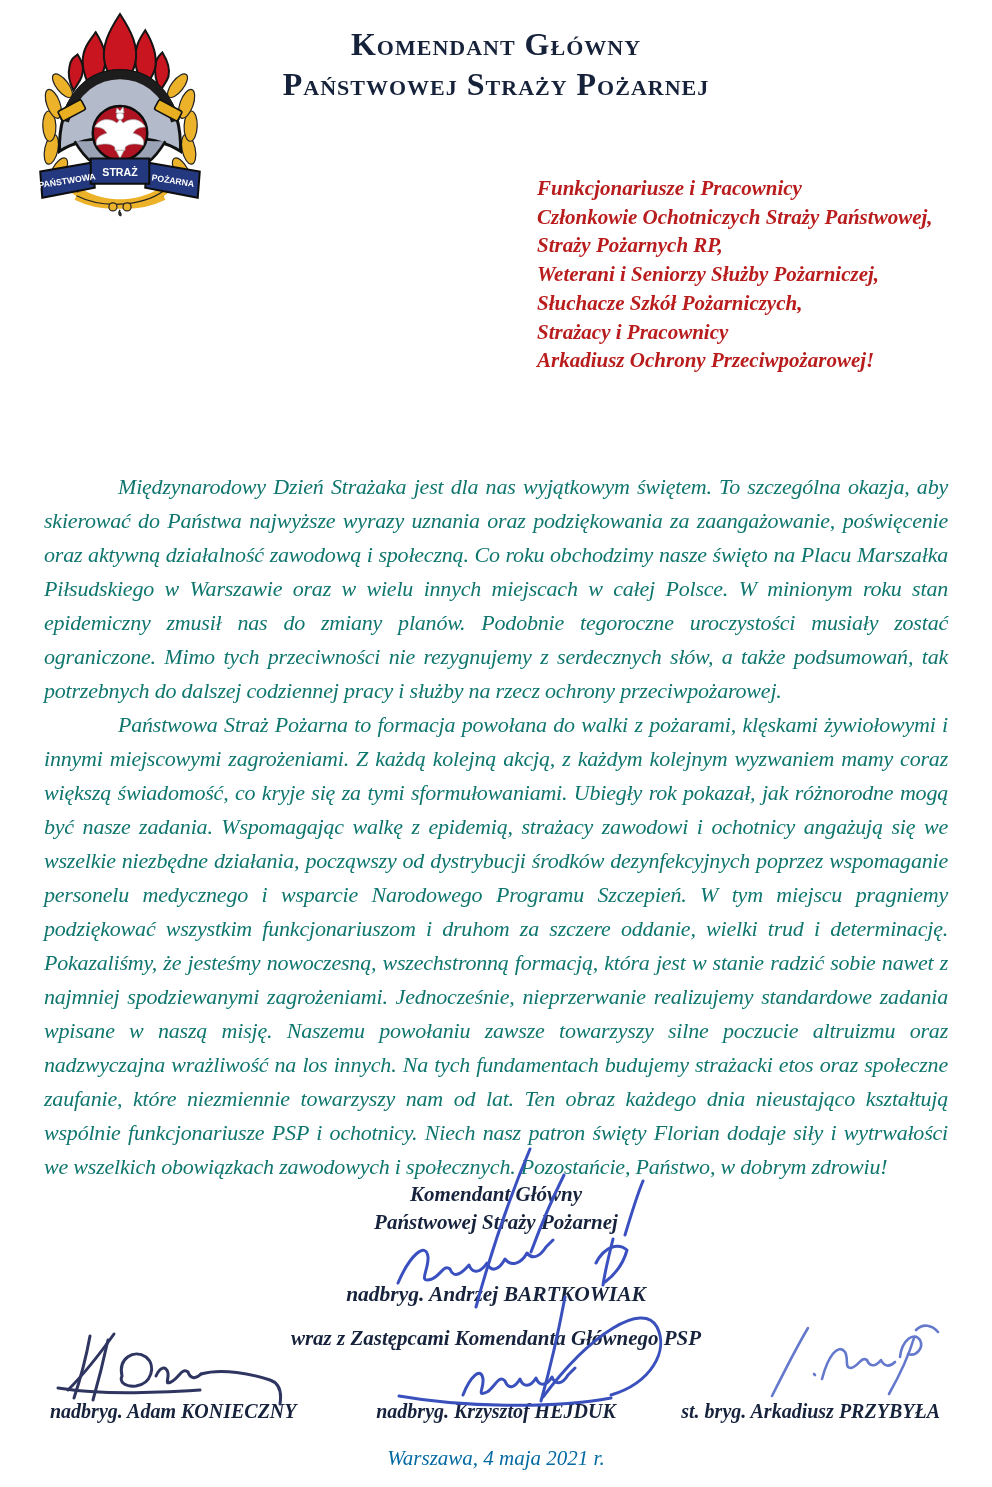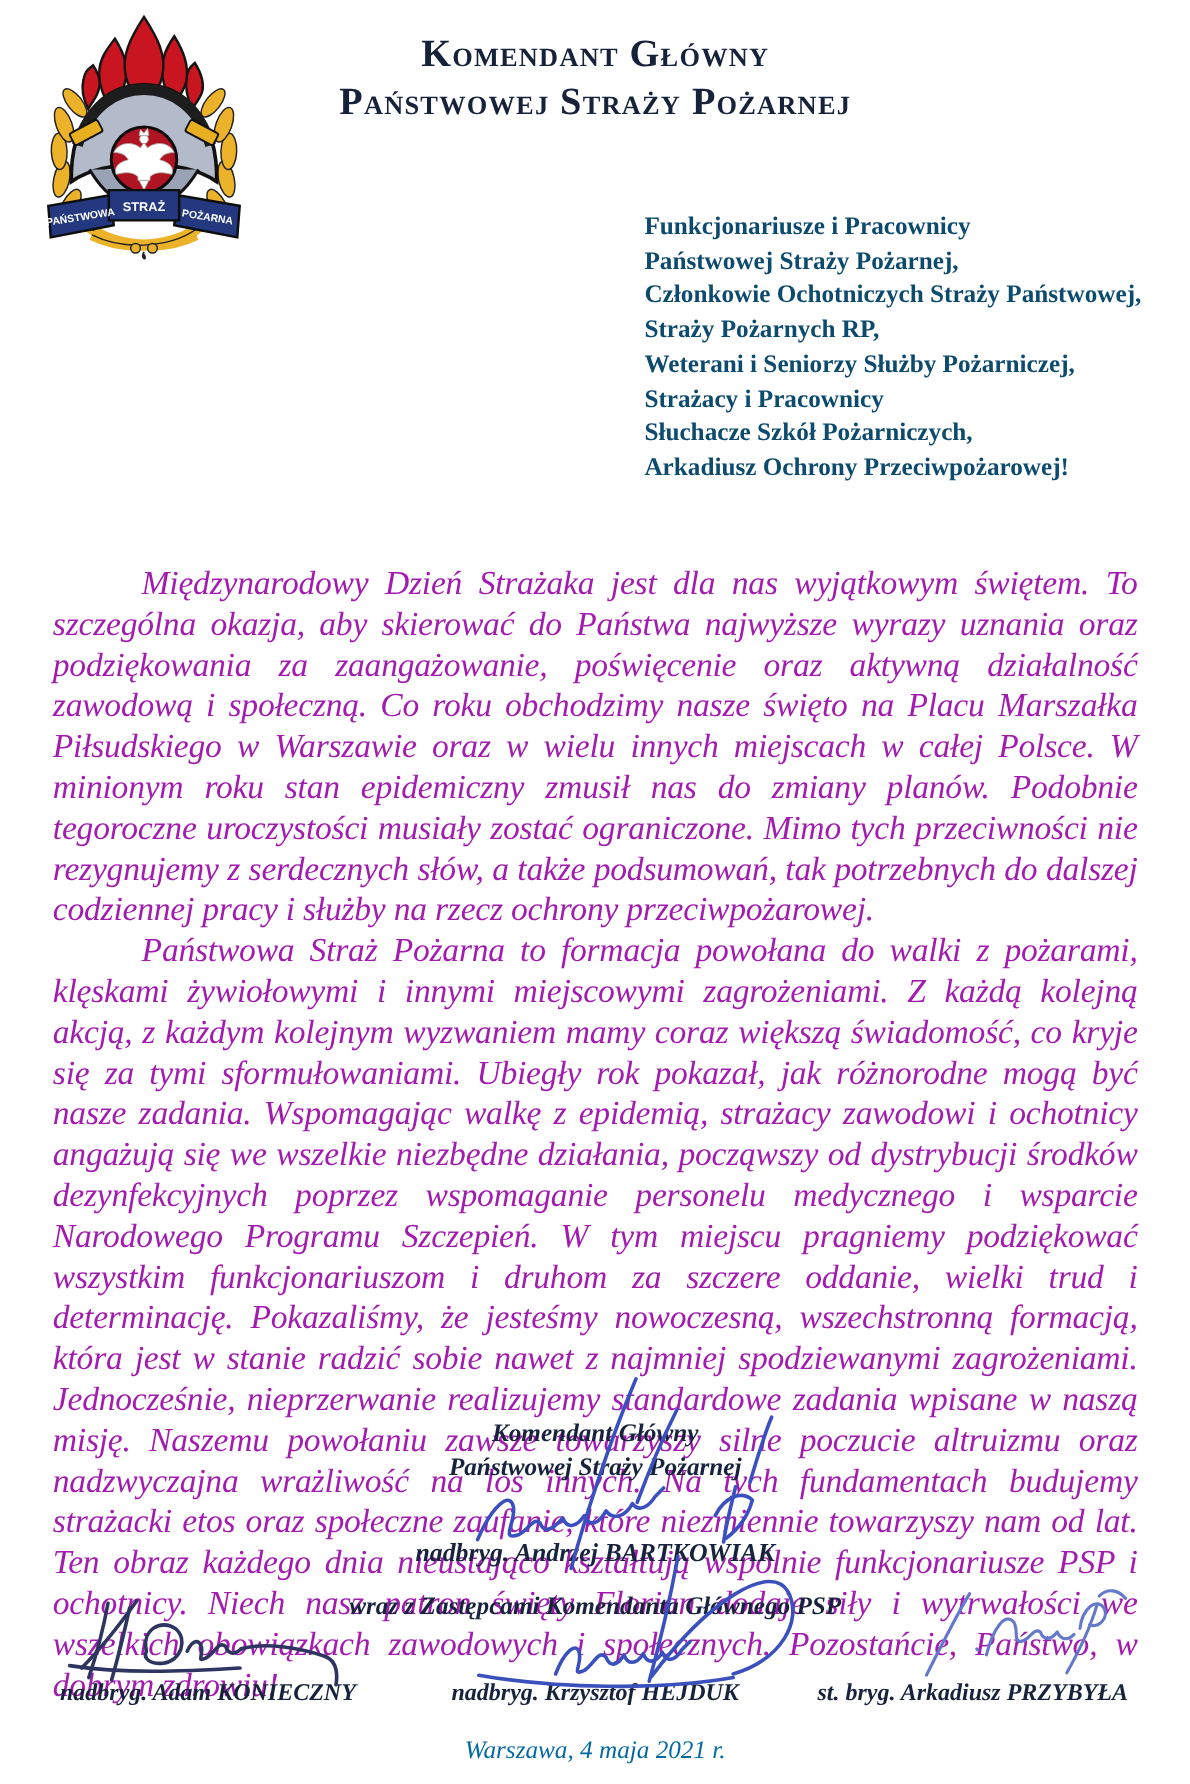--- a/index.html
+++ b/index.html
@@ -19,30 +19,30 @@
     color: #16213a;
   }
   .letterhead-title .line {
     font-variant: small-caps; font-weight: 700; font-size: 32px;
     letter-spacing: 1px; line-height: 40px;
   }
 
   
   .addressee {
     position: absolute; left: 537px; top: 174px; width: 430px;
-    font-weight: 700; font-size: 21px; line-height: 28.7px;
-    color: #0c4a6e;
+    font-style: italic; font-weight: 700; font-size: 21px; line-height: 28.7px;
+    color: #b91c1c;
   }
   .addressee div { white-space: nowrap; }
 
   
   .body-text {
     position: absolute; left: 44px; right: 44px; top: 470px;
-    font-style: italic; font-size: 28px; line-height: 34px;
-    letter-spacing: -0.2px; text-align: justify; color: #a21caf;
+    font-style: italic; font-size: 22px; line-height: 34px;
+    letter-spacing: -0.2px; text-align: justify; color: #0f766e;
   }
   .body-text p { text-indent: 74px; margin: 0; }
 
   
   .closing-title {
     position: absolute; top: 1180px; left: 0; right: 0; text-align: center;
     font-style: italic; font-weight: 700; font-size: 21px; line-height: 28px;
     color: #17233c;
   }
   .signer-name {
@@ -140,26 +140,25 @@
   </g>
 </svg>
 
 <div class="letterhead-title">
   <div class="line">Komendant Główny</div>
   <div class="line">Państwowej Straży Pożarnej</div>
 </div>
 
 <div class="addressee">
   <div>Funkcjonariusze i Pracownicy</div>
-  <div>Państwowej Straży Pożarnej,</div>
   <div>Członkowie Ochotniczych Straży Państwowej,</div>
   <div>Straży Pożarnych RP,</div>
   <div>Weterani i Seniorzy Służby Pożarniczej,</div>
+  <div>Słuchacze Szkół Pożarniczych,</div>
   <div>Strażacy i Pracownicy</div>
-  <div>Słuchacze Szkół Pożarniczych,</div>
   <div>Arkadiusz Ochrony Przeciwpożarowej!</div>
 </div>
 
 <div class="body-text">
   <p>Międzynarodowy Dzień Strażaka jest dla nas wyjątkowym świętem. To szczególna okazja, aby skierować do Państwa najwyższe wyrazy uznania oraz podziękowania za zaangażowanie, poświęcenie oraz aktywną działalność zawodową i społeczną. Co roku obchodzimy nasze święto na Placu Marszałka Piłsudskiego w Warszawie oraz w wielu innych miejscach w całej Polsce. W minionym roku stan epidemiczny zmusił nas do zmiany planów. Podobnie tegoroczne uroczystości musiały zostać ograniczone. Mimo tych przeciwności nie rezygnujemy z serdecznych słów, a także podsumowań, tak potrzebnych do dalszej codziennej pracy i służby na rzecz ochrony przeciwpożarowej.</p>
   <p>Państwowa Straż Pożarna to formacja powołana do walki z pożarami, klęskami żywiołowymi i innymi miejscowymi zagrożeniami. Z każdą kolejną akcją, z każdym kolejnym wyzwaniem mamy coraz większą świadomość, co kryje się za tymi sformułowaniami. Ubiegły rok pokazał, jak różnorodne mogą być nasze zadania. Wspomagając walkę z epidemią, strażacy zawodowi i ochotnicy angażują się we wszelkie niezbędne działania, począwszy od dystrybucji środków dezynfekcyjnych poprzez wspomaganie personelu medycznego i wsparcie Narodowego Programu Szczepień. W tym miejscu pragniemy podziękować wszystkim funkcjonariuszom i druhom za szczere oddanie, wielki trud i determinację. Pokazaliśmy, że jesteśmy nowoczesną, wszechstronną formacją, która jest w stanie radzić sobie nawet z najmniej spodziewanymi zagrożeniami. Jednocześnie, nieprzerwanie realizujemy standardowe zadania wpisane w naszą misję. Naszemu powołaniu zawsze towarzyszy silne poczucie altruizmu oraz nadzwyczajna wrażliwość na los innych. Na tych fundamentach budujemy strażacki etos oraz społeczne zaufanie, które niezmiennie towarzyszy nam od lat. Ten obraz każdego dnia nieustająco kształtują wspólnie funkcjonariusze PSP i ochotnicy. Niech nasz patron święty Florian dodaje siły i wytrwałości we wszelkich obowiązkach zawodowych i społecznych. Pozostańcie, Państwo, w dobrym zdrowiu!</p>
 </div>
 
 <div class="closing-title">
   <div>Komendant Główny</div>

